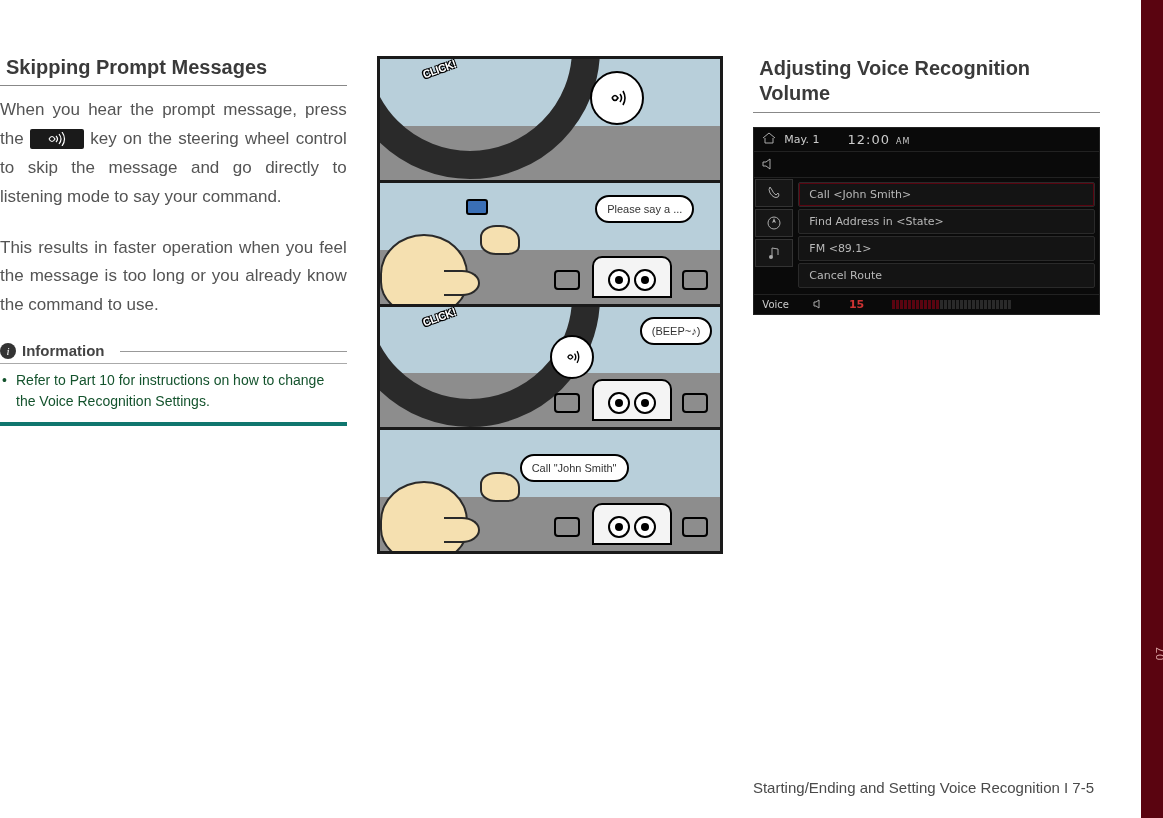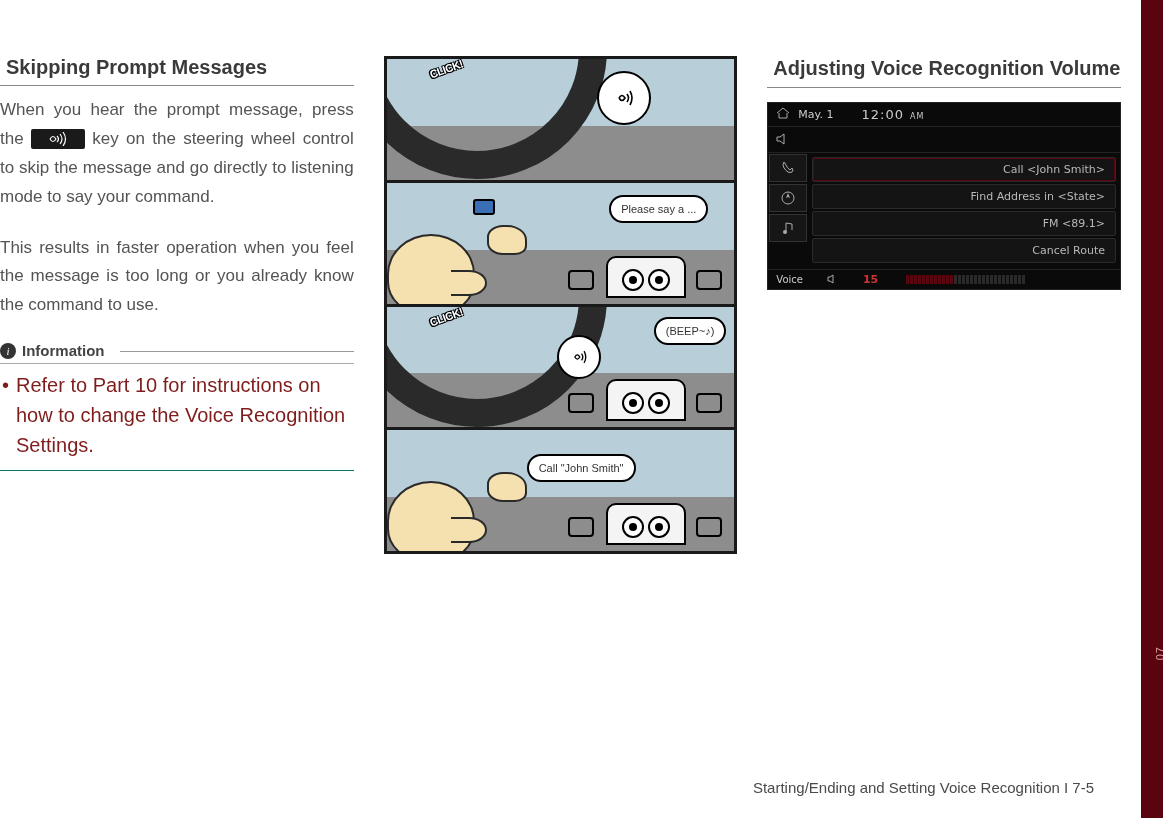--- a/index.html
+++ b/index.html
@@ -29,21 +29,21 @@
     color: #d8a0a0;
     font-size: 11px;
     letter-spacing: 1px;
   }
   .page {
     position: absolute;
     left: 0;
     top: 0;
     width: 1140px;
     height: 818px;
-    padding: 56px 19px 0 0;
+    padding: 56px 40px 0 0;
   }
   .columns {
     display: flex;
     gap: 30px;
   }
   .col { flex: 1; }
   .heading {
     font-size: 20px;
     font-weight: bold;
     color: #3a3a3a;
@@ -103,26 +103,26 @@
     color: #444;
   }
   .info-head-rule {
     position: absolute;
     left: 120px;
     right: 0;
     top: 9px;
     border-top: 1px solid #999;
   }
   .info-bullet {
-    font-size: 20px;
+    font-size: 14px;
     line-height: 1.5;
-    color: #7f1d1d;
+    color: #14532d;
     padding-left: 16px;
     position: relative;
-    border-bottom: 1px solid #0f766e;
+    border-bottom: 4px solid #0f766e;
     padding-bottom: 10px;
   }
   .info-bullet::before {
     content: "•";
     position: absolute;
     left: 2px;
     top: 0;
   }
 
   
@@ -306,21 +306,20 @@
     margin: 1px;
     display: flex;
     align-items: center;
     justify-content: center;
     color: #aaa;
     background: #161616;
   }
   .is-list {
     flex: 1;
     padding: 4px;
-    text-align: right;
   }
   .is-row {
     border: 1px solid #2a2a2a;
     background: #141414;
     padding: 5px 10px;
     margin-bottom: 2px;
     font-size: 11px;
     color: #b8b8b8;
     border-radius: 2px;
   }

